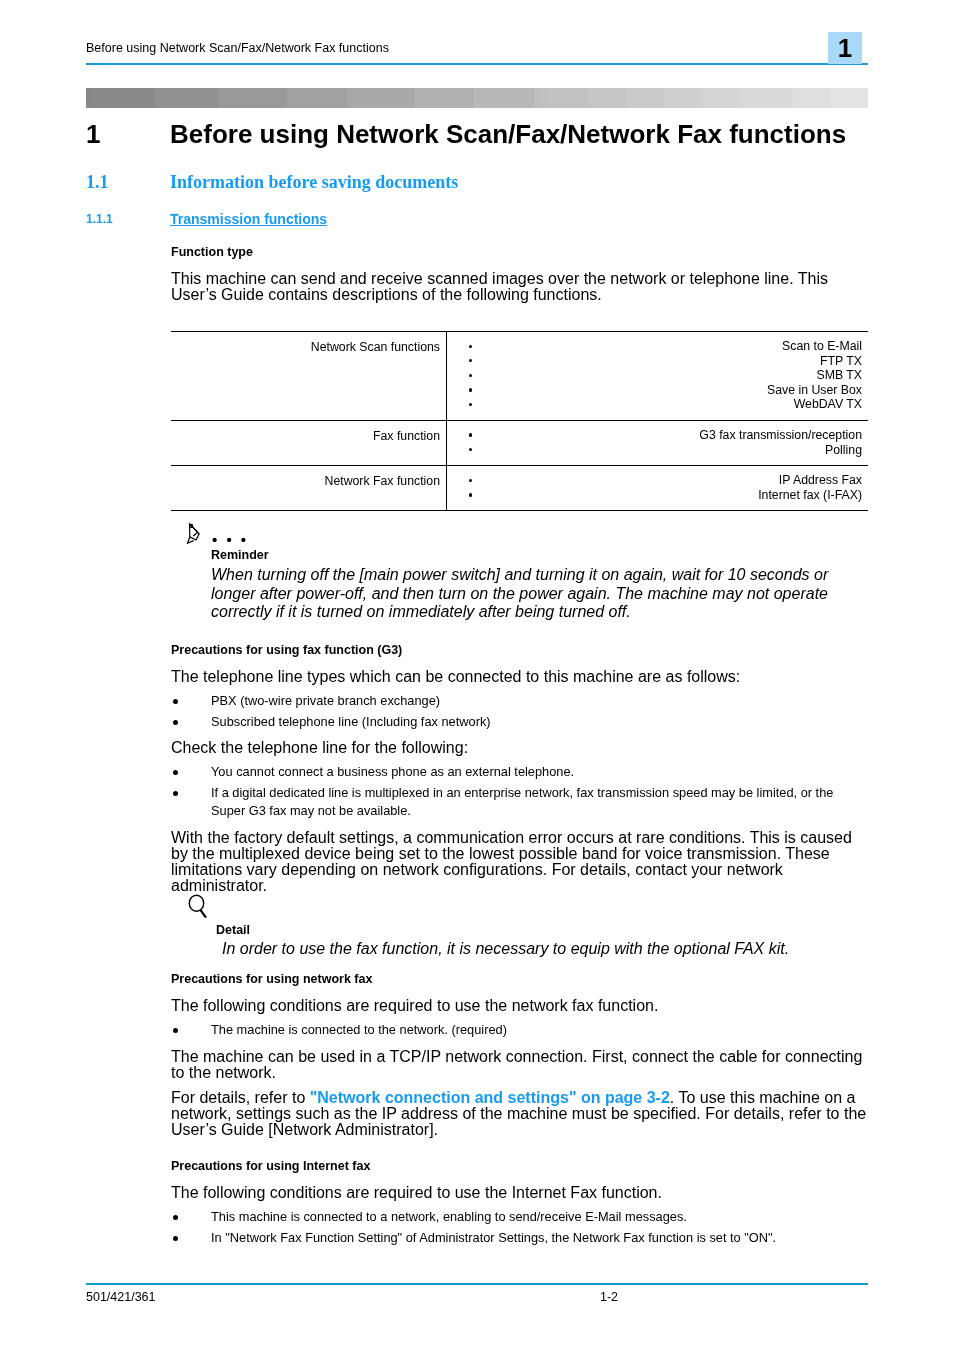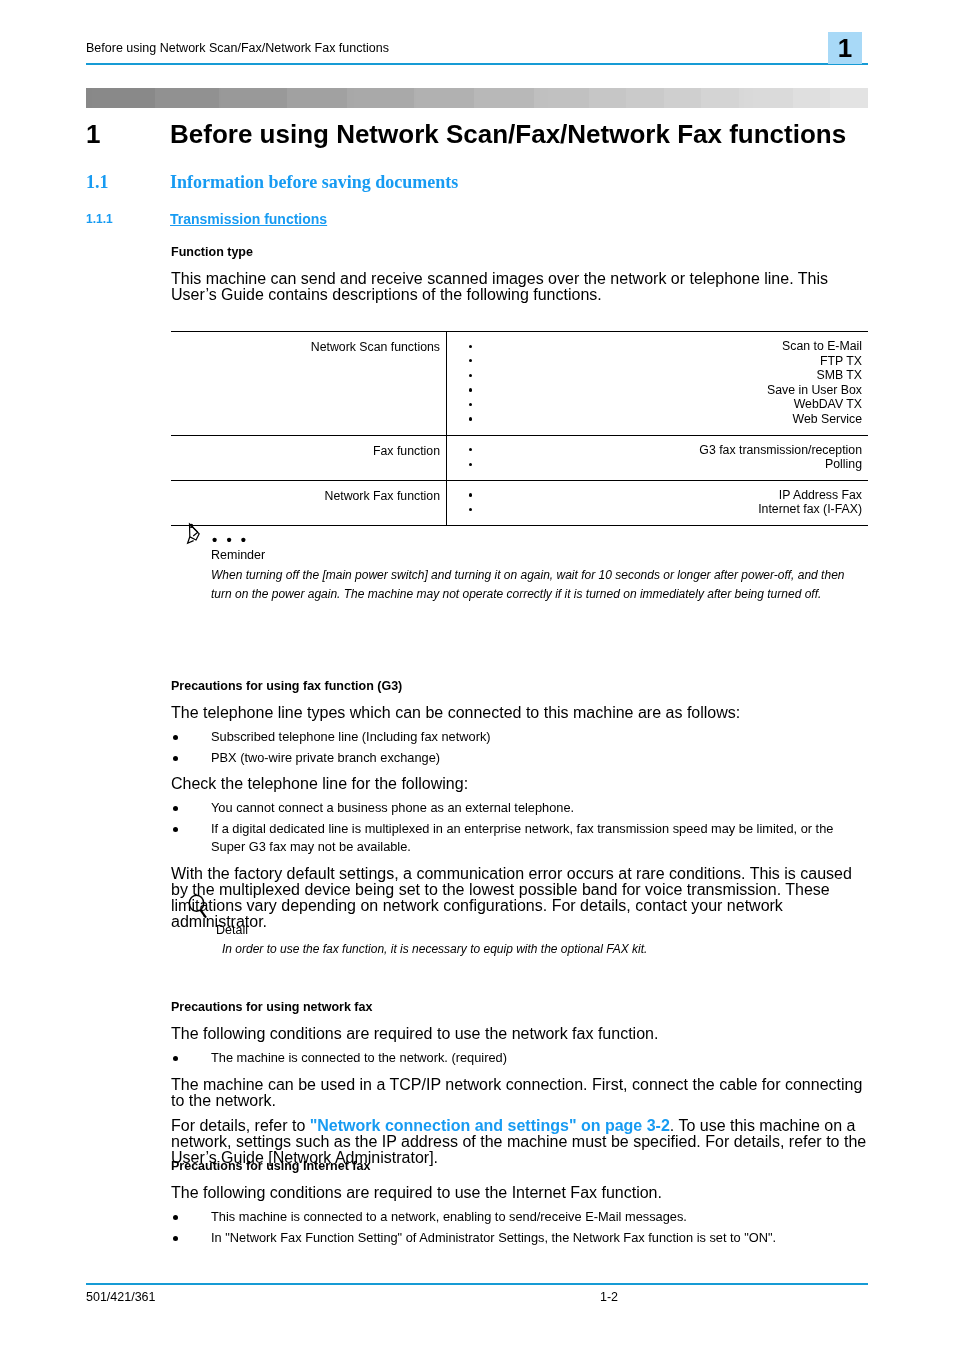--- a/index.html
+++ b/index.html
@@ -229,29 +229,29 @@
     font-size: 15px;
     font-weight: bold;
     letter-spacing: 2.5px;
     line-height: 14px;
   }
   .note .title {
     position: absolute;
     left: 25px;
     top: 26px;
     font-size: 12.5px;
-    font-weight: normal;
+    font-weight: bold;
     line-height: 17px;
   }
   .note .body {
     position: absolute;
     left: 25px;
     top: 45px;
     width: 655px;
-    font-size: 12px;
+    font-size: 16px;
     font-style: italic;
     line-height: 18.5px;
   }
   .note.detail .title { left: 30px; top: 28px; }
   .note.detail .body { left: 36px; top: 46px; width: 640px; }
 
   .xref { color: #179bf2; font-weight: bold; }
 
   
   .ft-rule {
@@ -356,21 +356,20 @@
   <div class="ftab">
       <div class="row">
         <div class="c1">Network Scan functions</div>
         <div class="c2">
           <ul>
             <li>Scan to E-Mail</li>
             <li>FTP TX</li>
             <li>SMB TX</li>
             <li>Save in User Box</li>
             <li>WebDAV TX</li>
-            <li>Web Service</li>
           </ul>
         </div>
       </div>
       <div class="row">
         <div class="c1">Fax function</div>
         <div class="c2">
           <ul>
             <li>G3 fax transmission/reception</li>
             <li>Polling</li>
           </ul>
@@ -397,26 +396,26 @@
           <path d="M7.2 15.0 L11.8 11.2"></path>
           <circle cx="5.2" cy="4.9" r="1.5"></circle>
         </g>
       </svg>
     </div>
     <div class="dots">• • •</div>
     <div class="title">Reminder</div>
     <div class="body">When turning off the [main power switch] and turning it on again, wait for 10 seconds or longer after power-off, and then turn on the power again. The machine may not operate correctly if it is turned on immediately after being turned off.</div>
   </div>
 
-  <div class="col" style="top:678px;">
+  <div class="col" style="top:642px;">
     <div class="h4">Precautions for using fax function (G3)</div>
     <div class="p" style="margin-top:11px;">The telephone line types which can be connected to this machine are as follows:</div>
     <ul class="bl" style="margin-top:7px;">
+        <li>PBX (two-wire private branch exchange)</li>
         <li>Subscribed telephone line (Including fax network)</li>
-        <li>PBX (two-wire private branch exchange)</li>
       </ul>
     <div class="p" style="margin-top:9px;">Check the telephone line for the following:</div>
     <ul class="bl" style="margin-top:7px;">
         <li>You cannot connect a business phone as an external telephone.</li>
         <li>If a digital dedicated line is multiplexed in an enterprise network, fax transmission speed may be limited, or the Super G3 fax may not be available.</li>
       </ul>
     <div class="p" style="margin-top:9px;">With the factory default settings, a communication error occurs at rare conditions. This is caused by the multiplexed device being set to the lowest possible band for voice transmission. These limitations vary depending on network configurations. For details, contact your network administrator.</div>
   </div>
 
   <div class="note detail" style="top:894px;">
@@ -425,21 +424,21 @@
         <g fill="none" stroke="#000" stroke-width="1.4">
           <ellipse cx="10.5" cy="9.2" rx="7.2" ry="8.0"></ellipse>
           <path d="M14.2 15.6 L20.0 23.6" stroke-width="2.2"></path>
         </g>
       </svg>
     </div>
     <div class="title">Detail</div>
     <div class="body">In order to use the fax function, it is necessary to equip with the optional FAX kit.</div>
   </div>
 
-  <div class="col" style="top:971px;margin-top:28px;">
+  <div class="col" style="top:971px;">
     <div class="h4">Precautions for using network fax</div>
     <div class="p" style="margin-top:11px;">The following conditions are required to use the network fax function.</div>
     <ul class="bl" style="margin-top:7px;">
         <li>The machine is connected to the network. (required)</li>
       </ul>
     <div class="p" style="margin-top:9px;">The machine can be used in a TCP/IP network connection. First, connect the cable for connecting to the network.</div>
     <div class="p" style="margin-top:9px;"><span>For details, refer to </span><span class="xref">"Network connection and settings" on page 3-2</span><span>. To use this machine on a network, settings such as the IP address of the machine must be specified. For details, refer to the User’s Guide [Network Administrator].</span></div>
   </div>
 
   <div class="col" style="top:1158px;">

